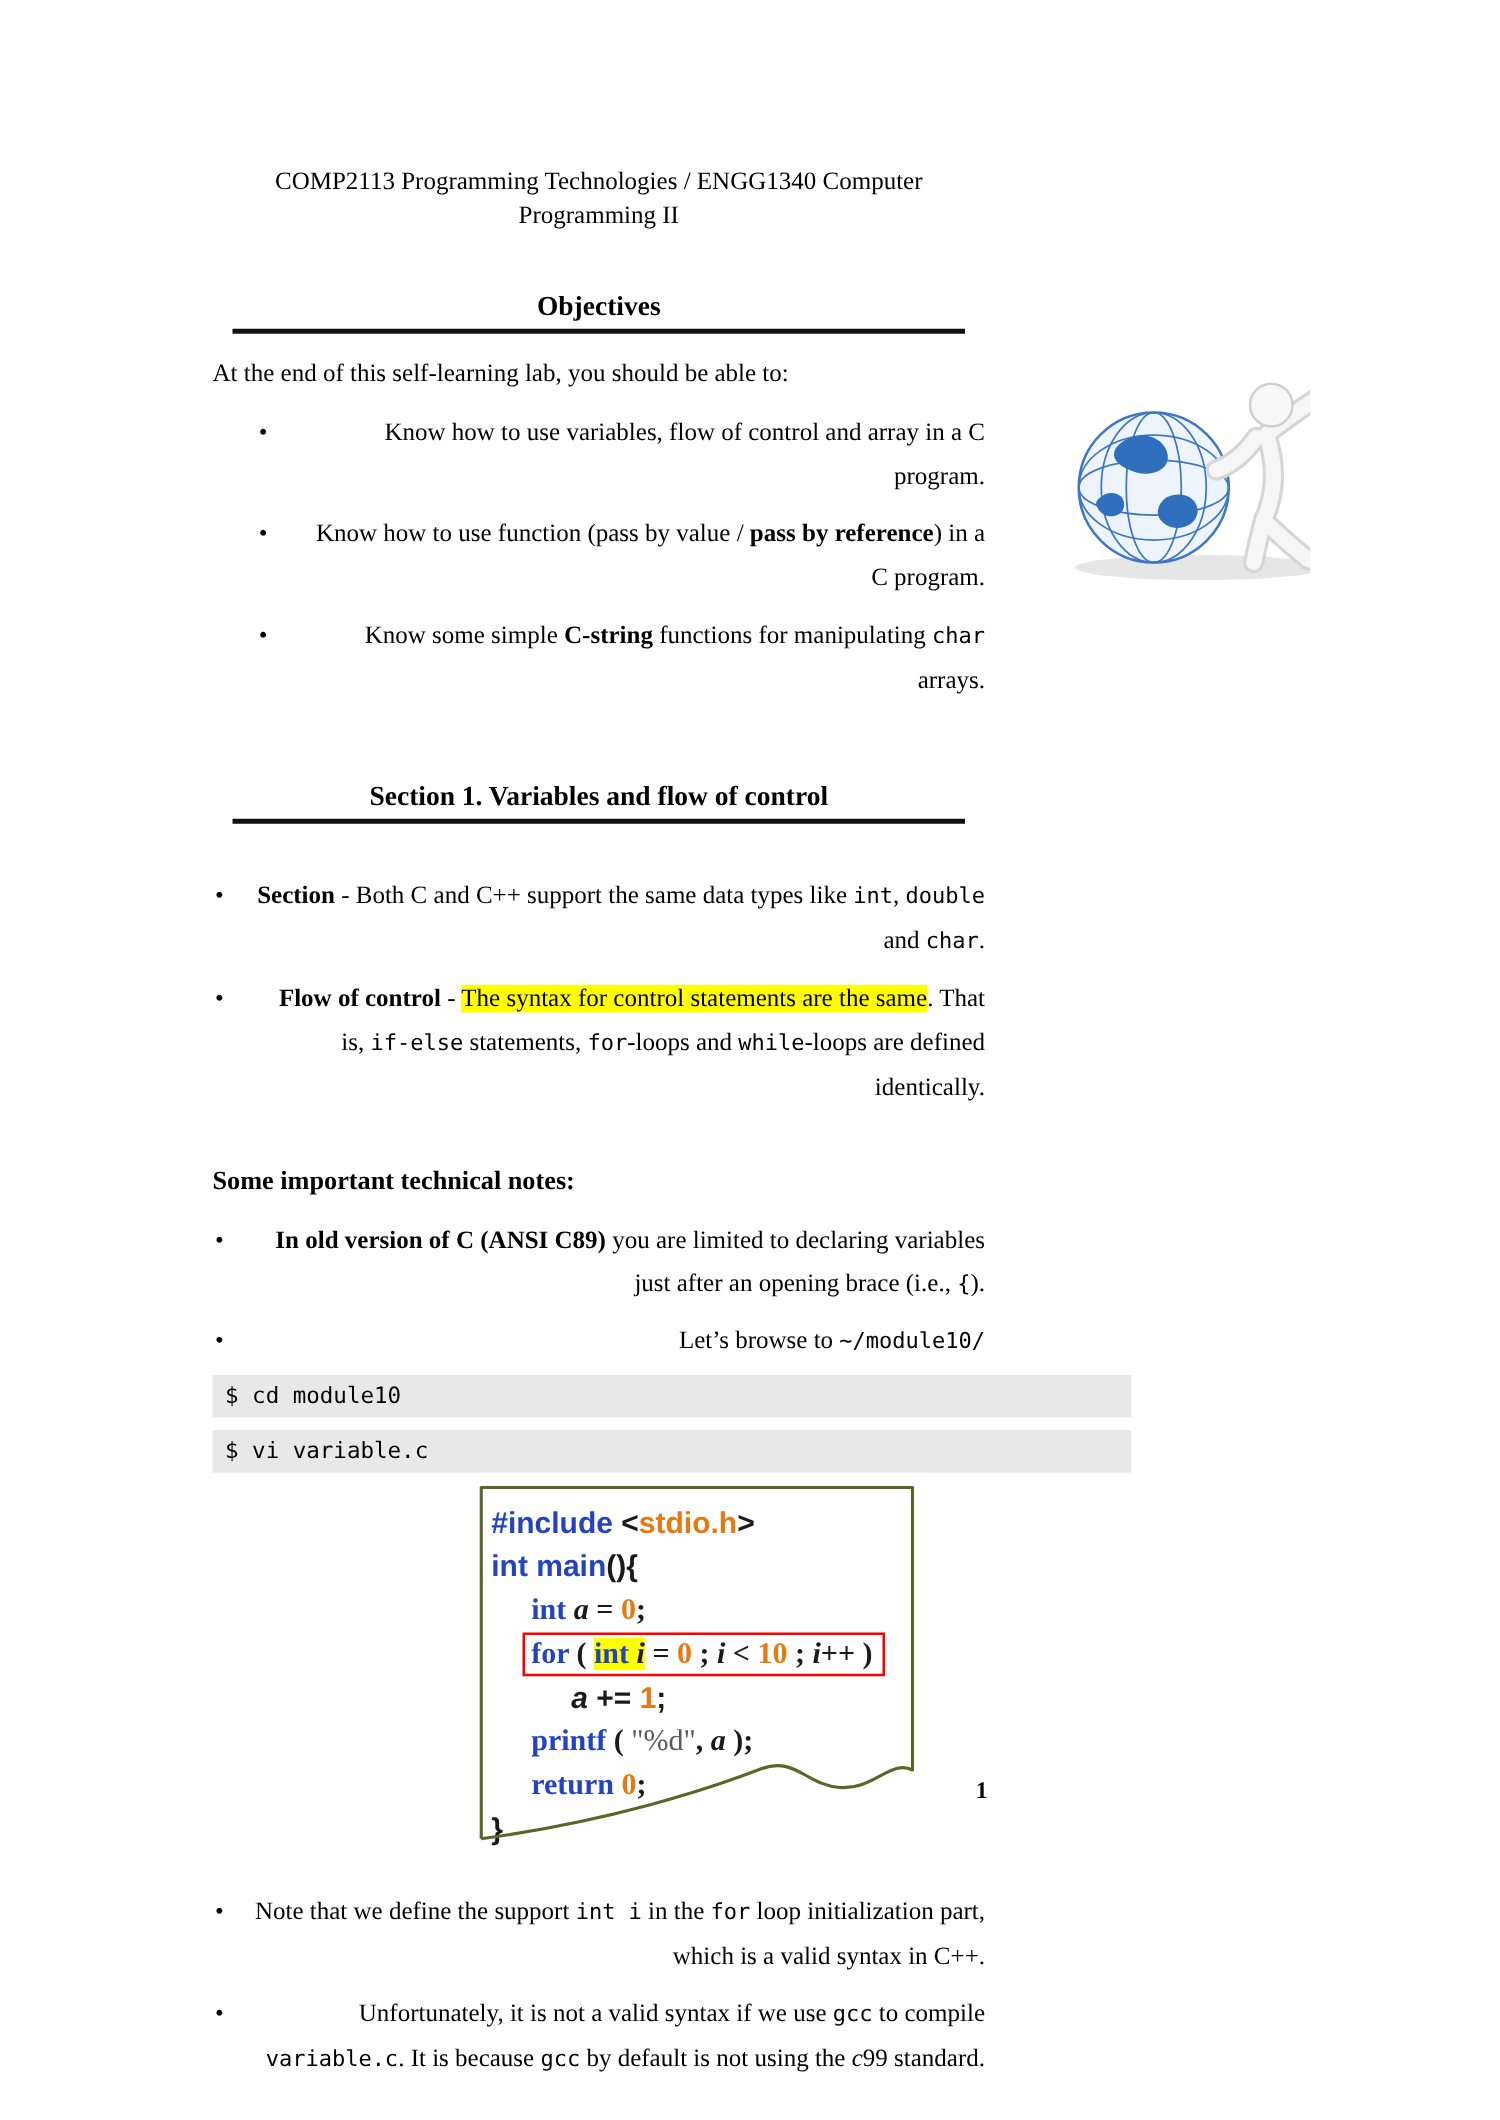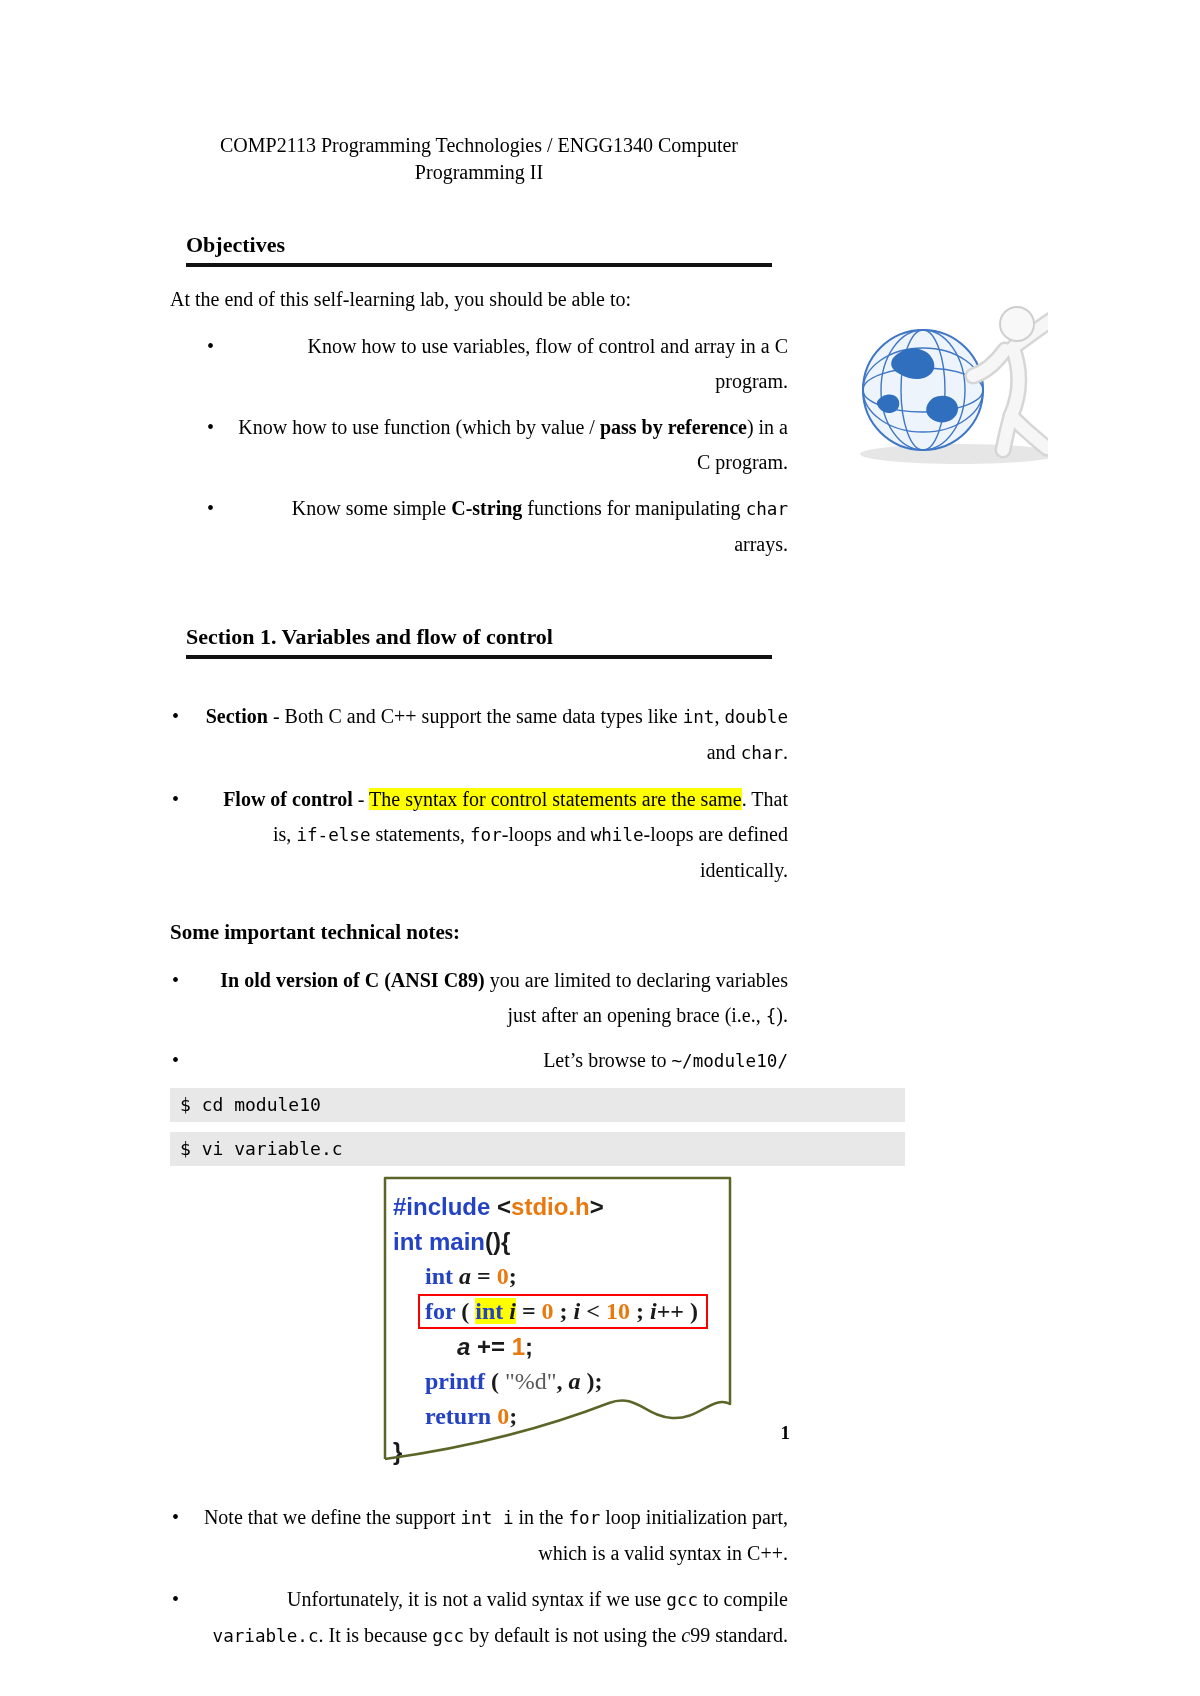--- a/index.html
+++ b/index.html
@@ -17,20 +17,21 @@
   
   .doc-header { text-align:center; margin-bottom:46px; }
   .doc-title { font-size:20px; line-height:27px; }
   .doc-subtitle { font-size:20px; font-weight:700; line-height:27px; margin-top:6px; }
 
   
   .rule-heading {
     font-size:22px; font-weight:700; margin:16px;
     padding-bottom:5px;
     border-bottom:4.5px solid #111;
+    text-align:center;
   }
   .plain-heading { font-size:21px; font-weight:700; margin:0; }
 
   
   ul.bullets { list-style:none; margin:0; padding:0;text-align:right; }
   ul.bullets li {
     position:relative; padding-left:33px;
     line-height:35px; margin-bottom:11px;
   }
   ul.bullets li::before {
@@ -88,38 +89,38 @@
 
   
   .page-number {
     position:absolute; top:1422px; right:258px;
     font-weight:700; font-size:19px;
   }
 
   section { display:block; }
   .sp-objectives { margin-top:0; }
   .sp-section1 { margin-top:62px; }
-  .sp-notes { margin-top:32px; }
+  .sp-notes { margin-top:44px; }
   ul.tight li { margin-bottom:9px; }
 </style>
 </head>
 <body>
 
 <div class="page">
 
   <div class="doc-header">
     <div class="doc-title">COMP2113 Programming Technologies / ENGG1340 Computer Programming II</div>
   </div>
 
   <section class="sp-objectives">
     <h2 class="rule-heading">Objectives</h2>
     <p class="body-line">At the end of this self-learning lab, you should be able to:</p>
     <ul class="bullets indented">
       <li><span><span>Know how to use variables, flow of control and array in a C program.</span></span></li>
-      <li><span><span>Know how to use function (which by value / </span><span class="b">pass by reference</span><span>) in a C program.</span></span></li>
+      <li><span><span>Know how to use function (pass by value / </span><span class="b">pass by reference</span><span>) in a C program.</span></span></li>
       <li><span><span>Know some simple </span><span class="b">C-string</span><span> functions for manipulating </span><span class="mono">char</span><span> arrays.</span></span></li>
     </ul>
   </section>
 
   <div class="globe-clip">
     <svg width="250" height="182" viewBox="0 0 250 182">
       <ellipse cx="115" cy="168" rx="100" ry="10" fill="#dcdcdc" opacity="0.7"></ellipse>
       <circle cx="78" cy="104" r="60" fill="#eef4fb" stroke="#3f76c5" stroke-width="2"></circle>
       <g stroke="#3f76c5" stroke-width="1.4" fill="none">
         <ellipse cx="78" cy="104" rx="22" ry="60"></ellipse>

